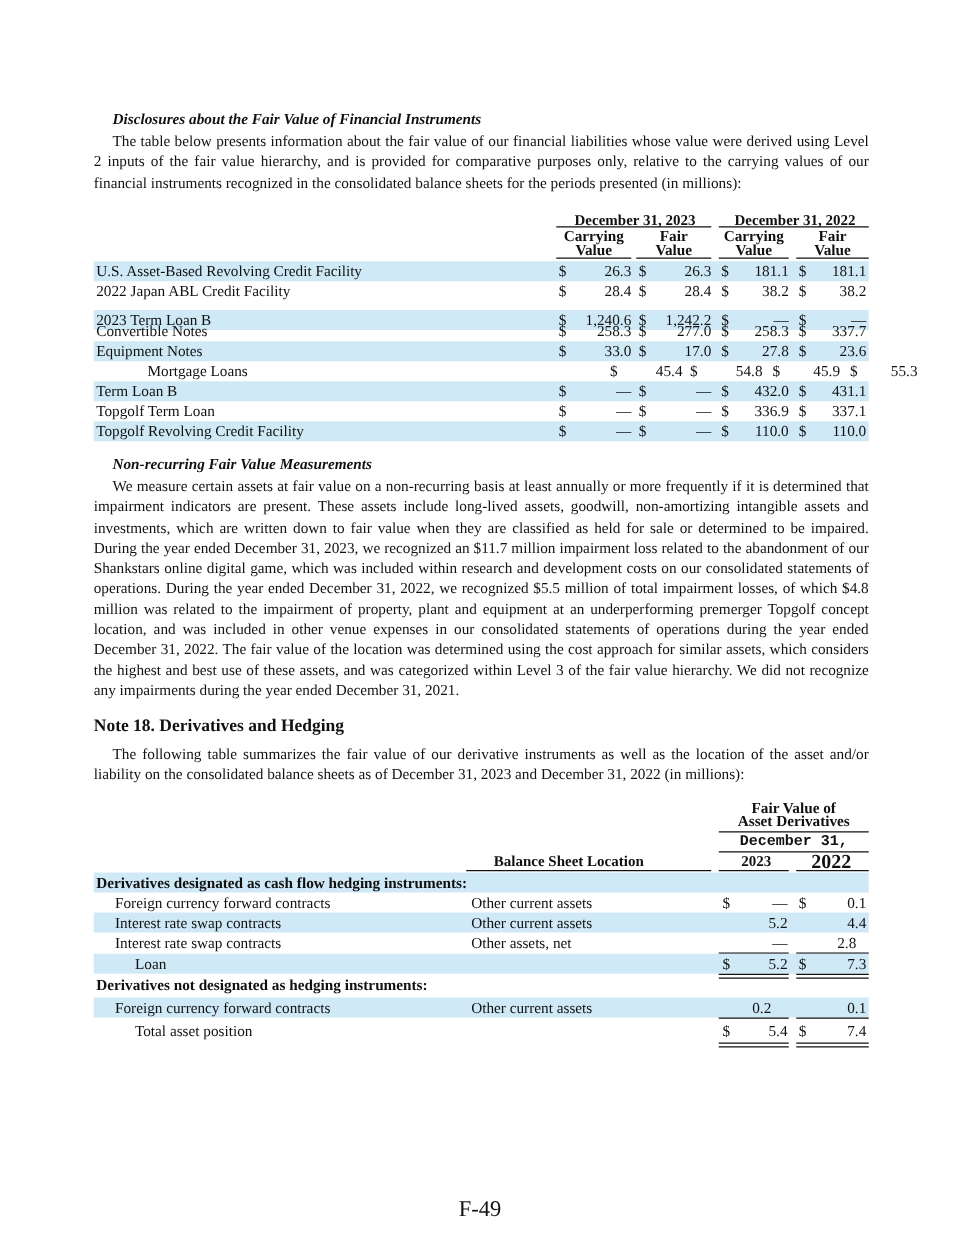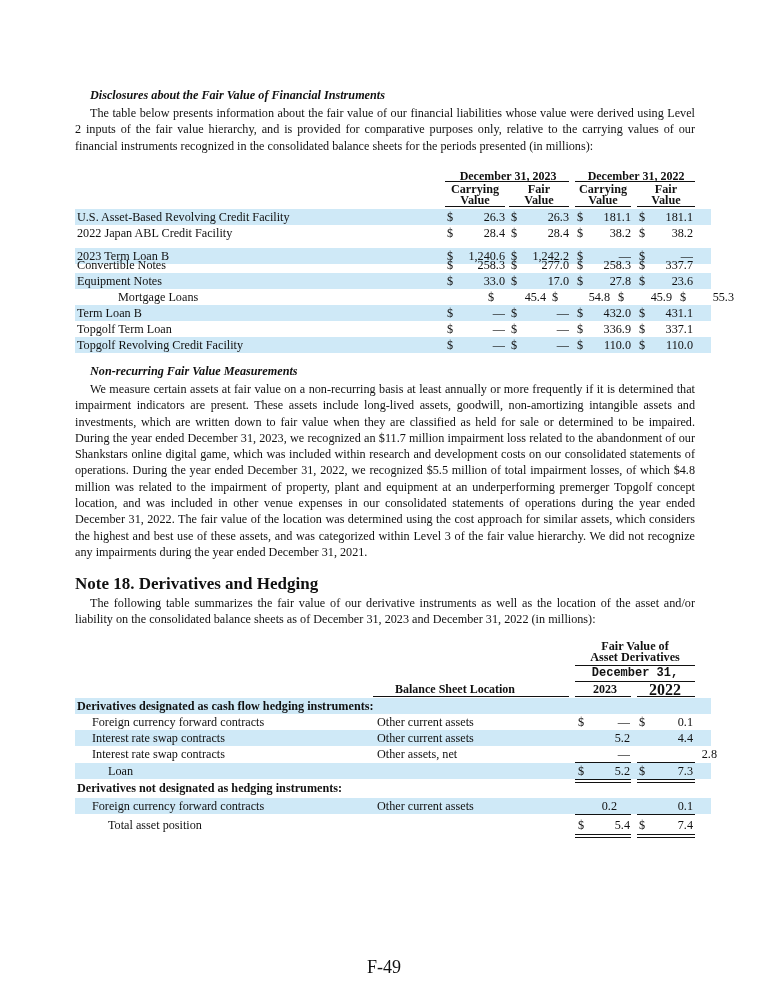--- a/index.html
+++ b/index.html
@@ -1,23 +1,23 @@
 <!DOCTYPE html>
 <html><head>
 <meta charset="utf-8">
 <style>
   html, body { margin: 0; padding: 0; background: #ffffff; }
   body { width: 768px; height: 993px; position: relative; font-family: "Liberation Serif", serif; color: #111; font-size: 12.2px; }
   .page { position: absolute; left: 75px; top: 0; width: 620px; }
   .h-ital { position: absolute; font-weight: bold; font-style: italic; font-size: 12.2px; }
-  .h-bold { position: absolute; font-weight: bold; font-size: 17px; text-align: center; }
+  .h-bold { position: absolute; font-weight: bold; font-size: 14px; text-align: center; }
   .para { position: absolute; text-align: justify; line-height: 16.3px; text-indent: 15px; }
   .para::after { content: ""; display: inline-block; width: 100%; }
   .para.last::after { display: none; }
-  .blue { background: #cfe9f7; padding-left: 16px; }
+  .blue { background: #cfe9f7; }
   .row { position: absolute; left: 0; width: 620px; height: 16px; line-height: 16px; }
   .lbl { position: absolute; left: 2px; white-space: nowrap; }
   .cur { position: absolute; }
   .num { position: absolute; text-align: right; }
   .hdr { position: absolute; font-weight: bold; text-align: center; line-height: 11px; }
   .rule { position: absolute; height: 0; border-top: 1.3px solid #111; }
   .dbl { position: absolute; height: 2px; border-top: 1.3px solid #111; border-bottom: 1.3px solid #111; }
   .footer { position: absolute; left: 0; width: 768px; top: 957px; text-align: center; font-size: 18px; }
 </style>
 </head>
@@ -188,21 +188,21 @@
   <div class="row blue" style="top:730px;">
     <span class="lbl" style="left:17px;">Interest rate swap contracts</span>
     <span class="cur" style="left:302px;">Other current assets</span>
     <span class="num" style="left:510px;width:45px;">5.2</span>
     <span class="num" style="left:572px;width:46px;">4.4</span>
   </div>
   <div class="row" style="top:746px;">
     <span class="lbl" style="left:17px;">Interest rate swap contracts</span>
     <span class="cur" style="left:302px;">Other assets, net</span>
     <span class="num" style="left:510px;width:45px;">—</span>
-    <span class="num" style="left:596px;width:46px;font-family:Liberation Serif, serif;">2.8</span>
+    <span class="num" style="left:564px;width:46px;font-family:Liberation Serif, serif;">2.8</span>
   </div>
   <div class="rule" style="top:762px;left:500px;width:56px;"></div>
   <div class="rule" style="top:762px;left:562px;width:58px;"></div>
   <div class="row blue" style="top:763px;">
     <span class="lbl" style="left:33px;">Loan</span>
     <span class="cur" style="left:503px;">$</span>
     <span class="num" style="left:510px;width:45px;">5.2</span>
     <span class="cur" style="left:564px;">$</span>
     <span class="num" style="left:572px;width:46px;">7.3</span>
   </div>

